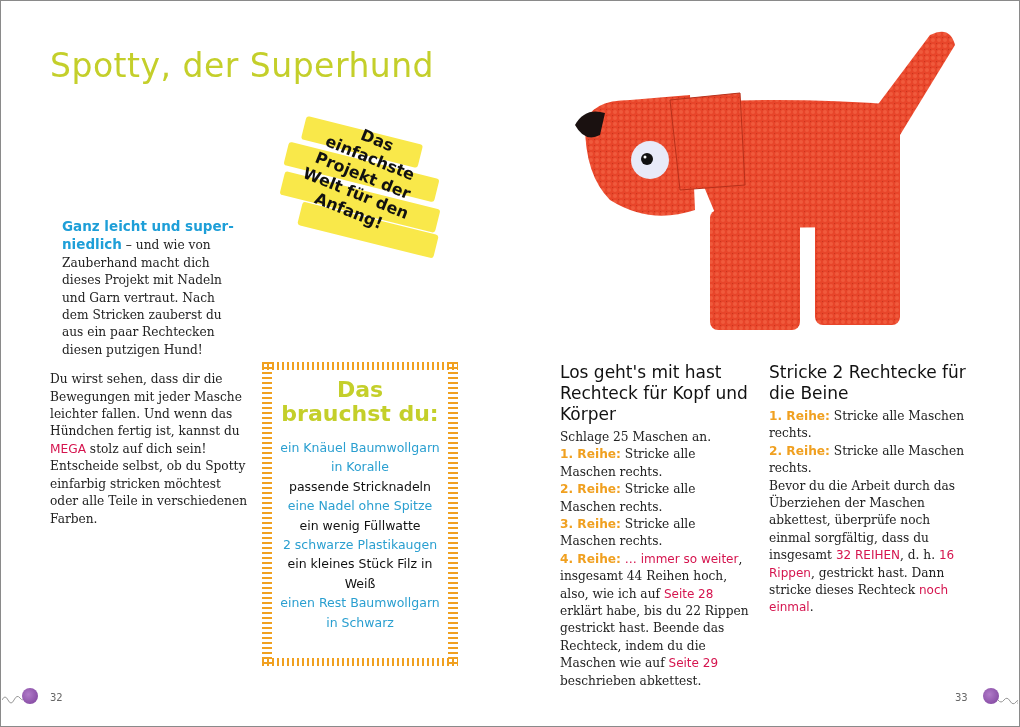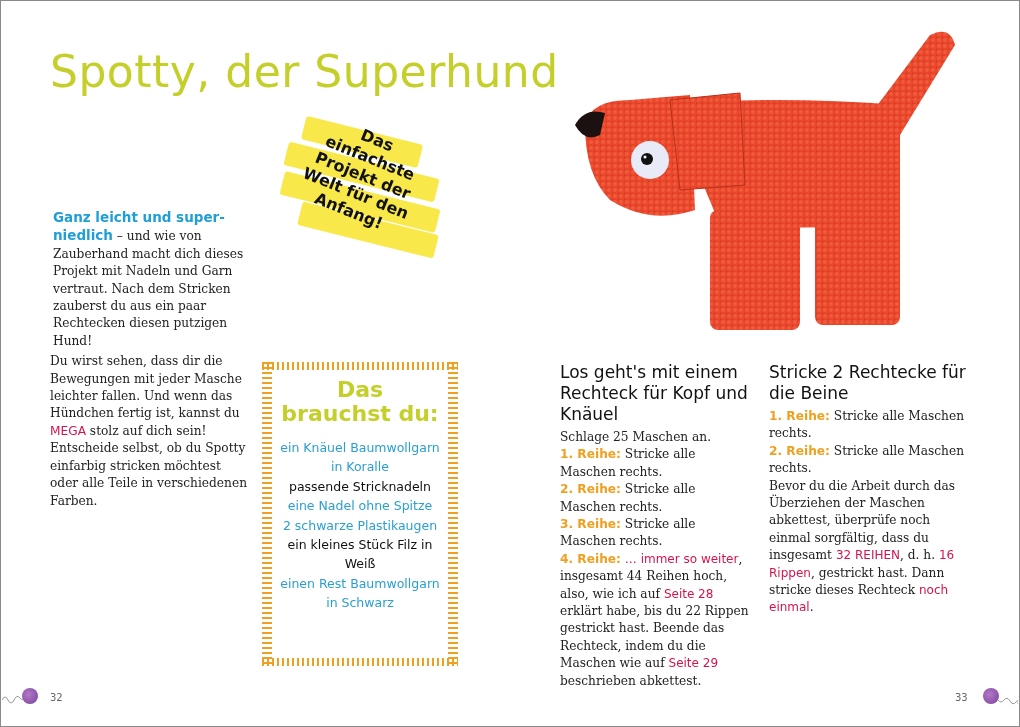--- a/index.html
+++ b/index.html
@@ -8,21 +8,21 @@
     background: #ffffff;
     font-family: "DejaVu Serif", serif;
   }
   .page-frame {
     position: absolute; left: 0; top: 0; width: 1018px; height: 725px;
     border: 1px solid #8a8a8a; box-sizing: content-box;
   }
   .title {
     position: absolute; left: 50px; top: 46px;
     font-family: "DejaVu Sans", sans-serif;
-    font-size: 44px; color: #c4cf2a; letter-spacing: 0.5px;
+    font-size: 33px; color: #c4cf2a; letter-spacing: 0.5px;
     font-weight: normal;
   }
   
   .sticker {
     position: absolute; left: 280px; top: 120px; width: 165px; height: 135px;
   }
   .sticker .band {
     position: absolute; background: #f9e84a; height: 24px;
     transform: rotate(14deg); border-radius: 3px;
   }
@@ -123,38 +123,39 @@
   <div class="sticker-text">
     <span>Das</span>
     <span>einfachste</span>
     <span>Projekt der</span>
     <span>Welt für den</span>
     <span>Anfang!</span>
   </div>
 </div>
 
 <div class="intro">
-  <p style="margin:3px;"><span class="lead">Ganz leicht und super-niedlich</span><span> – und wie von Zauberhand macht dich dieses Projekt mit Nadeln und Garn vertraut. Nach dem Stricken zauberst du aus ein paar Rechtecken diesen putzigen Hund!</span></p>
+  <p style="margin:12px;"><span class="lead">Ganz leicht und super-niedlich</span><span> – und wie von Zauberhand macht dich dieses Projekt mit Nadeln und Garn vertraut. Nach dem Stricken zauberst du aus ein paar Rechtecken diesen putzigen Hund!</span></p>
   <p style="margin:0;"><span>Du wirst sehen, dass dir die Bewegungen mit jeder Masche leichter fallen. Und wenn das Hündchen fertig ist, kannst du </span><span class="mega">MEGA</span><span> stolz auf dich sein!</span></p>
   <p style="margin:0;">Entscheide selbst, ob du Spotty einfarbig stricken möchtest oder alle Teile in verschiedenen Farben.</p>
 </div>
 
 <div class="materials">
   <div class="b-top"></div>
   <div class="b-bottom"></div>
   <div class="b-left"></div>
   <div class="b-right"></div>
   <div class="heading">
     <div>Das</div>
     <div>brauchst du:</div>
   </div>
   <ul>
     <li class="blue">ein Knäuel Baumwollgarn in Koralle</li>
     <li class="black">passende Stricknadeln</li>
     <li class="blue">eine Nadel ohne Spitze</li>
+    <li class="black">ein wenig Füllwatte</li>
     <li class="blue">2 schwarze Plastikaugen</li>
     <li class="black">ein kleines Stück Filz in Weiß</li>
     <li class="blue">einen Rest Baumwollgarn in Schwarz</li>
   </ul>
 </div>
 
 <svg class="dog" viewBox="0 0 400 310">
   <defs>
     <pattern id="knit" width="6" height="6" patternUnits="userSpaceOnUse">
       <rect width="6" height="6" fill="#e8452a"></rect>
@@ -175,21 +176,21 @@
   <path d="M100 75 L170 68 L175 160 L110 165 Z" fill="url(#knit)" stroke="#b8301a" stroke-width="1"></path>
 
   <path d="M5 100 Q15 82 35 88 L30 110 Q15 118 5 100 Z" fill="#1a1110"></path>
 
   <circle cx="80" cy="135" r="19" fill="#e8eaf8"></circle>
   <circle cx="77" cy="134" r="6" fill="#111"></circle>
   <circle cx="75" cy="132" r="1.5" fill="#fff"></circle>
 </svg>
 
 <div class="col a">
-  <h2>Los geht's mit einem Rechteck für Kopf und Knäuel</h2>
+  <h2>Los geht's mit hast Rechteck für Kopf und Körper</h2>
   <p>Schlage 25 Maschen an.</p>
   <p><span class="row-label">1. Reihe:</span><span> Stricke alle Maschen rechts.</span></p>
   <p><span class="row-label">2. Reihe:</span><span> Stricke alle Maschen rechts.</span></p>
   <p><span class="row-label">3. Reihe:</span><span> Stricke alle Maschen rechts.</span></p>
   <p><span class="row-label">4. Reihe:</span><span class="hl"> … immer so weiter</span><span>, insgesamt 44 Reihen hoch, also, wie ich auf </span><span class="hl">Seite 28</span><span> erklärt habe, bis du 22 Rippen gestrickt hast. Beende das Rechteck, indem du die Maschen wie auf </span><span class="hl">Seite 29</span><span> beschrieben abkettest.</span></p>
 </div>
 
 <div class="col b">
   <h2>Stricke 2 Rechtecke für die Beine</h2>
   <p><span class="row-label">1. Reihe:</span><span> Stricke alle Maschen rechts.</span></p>

